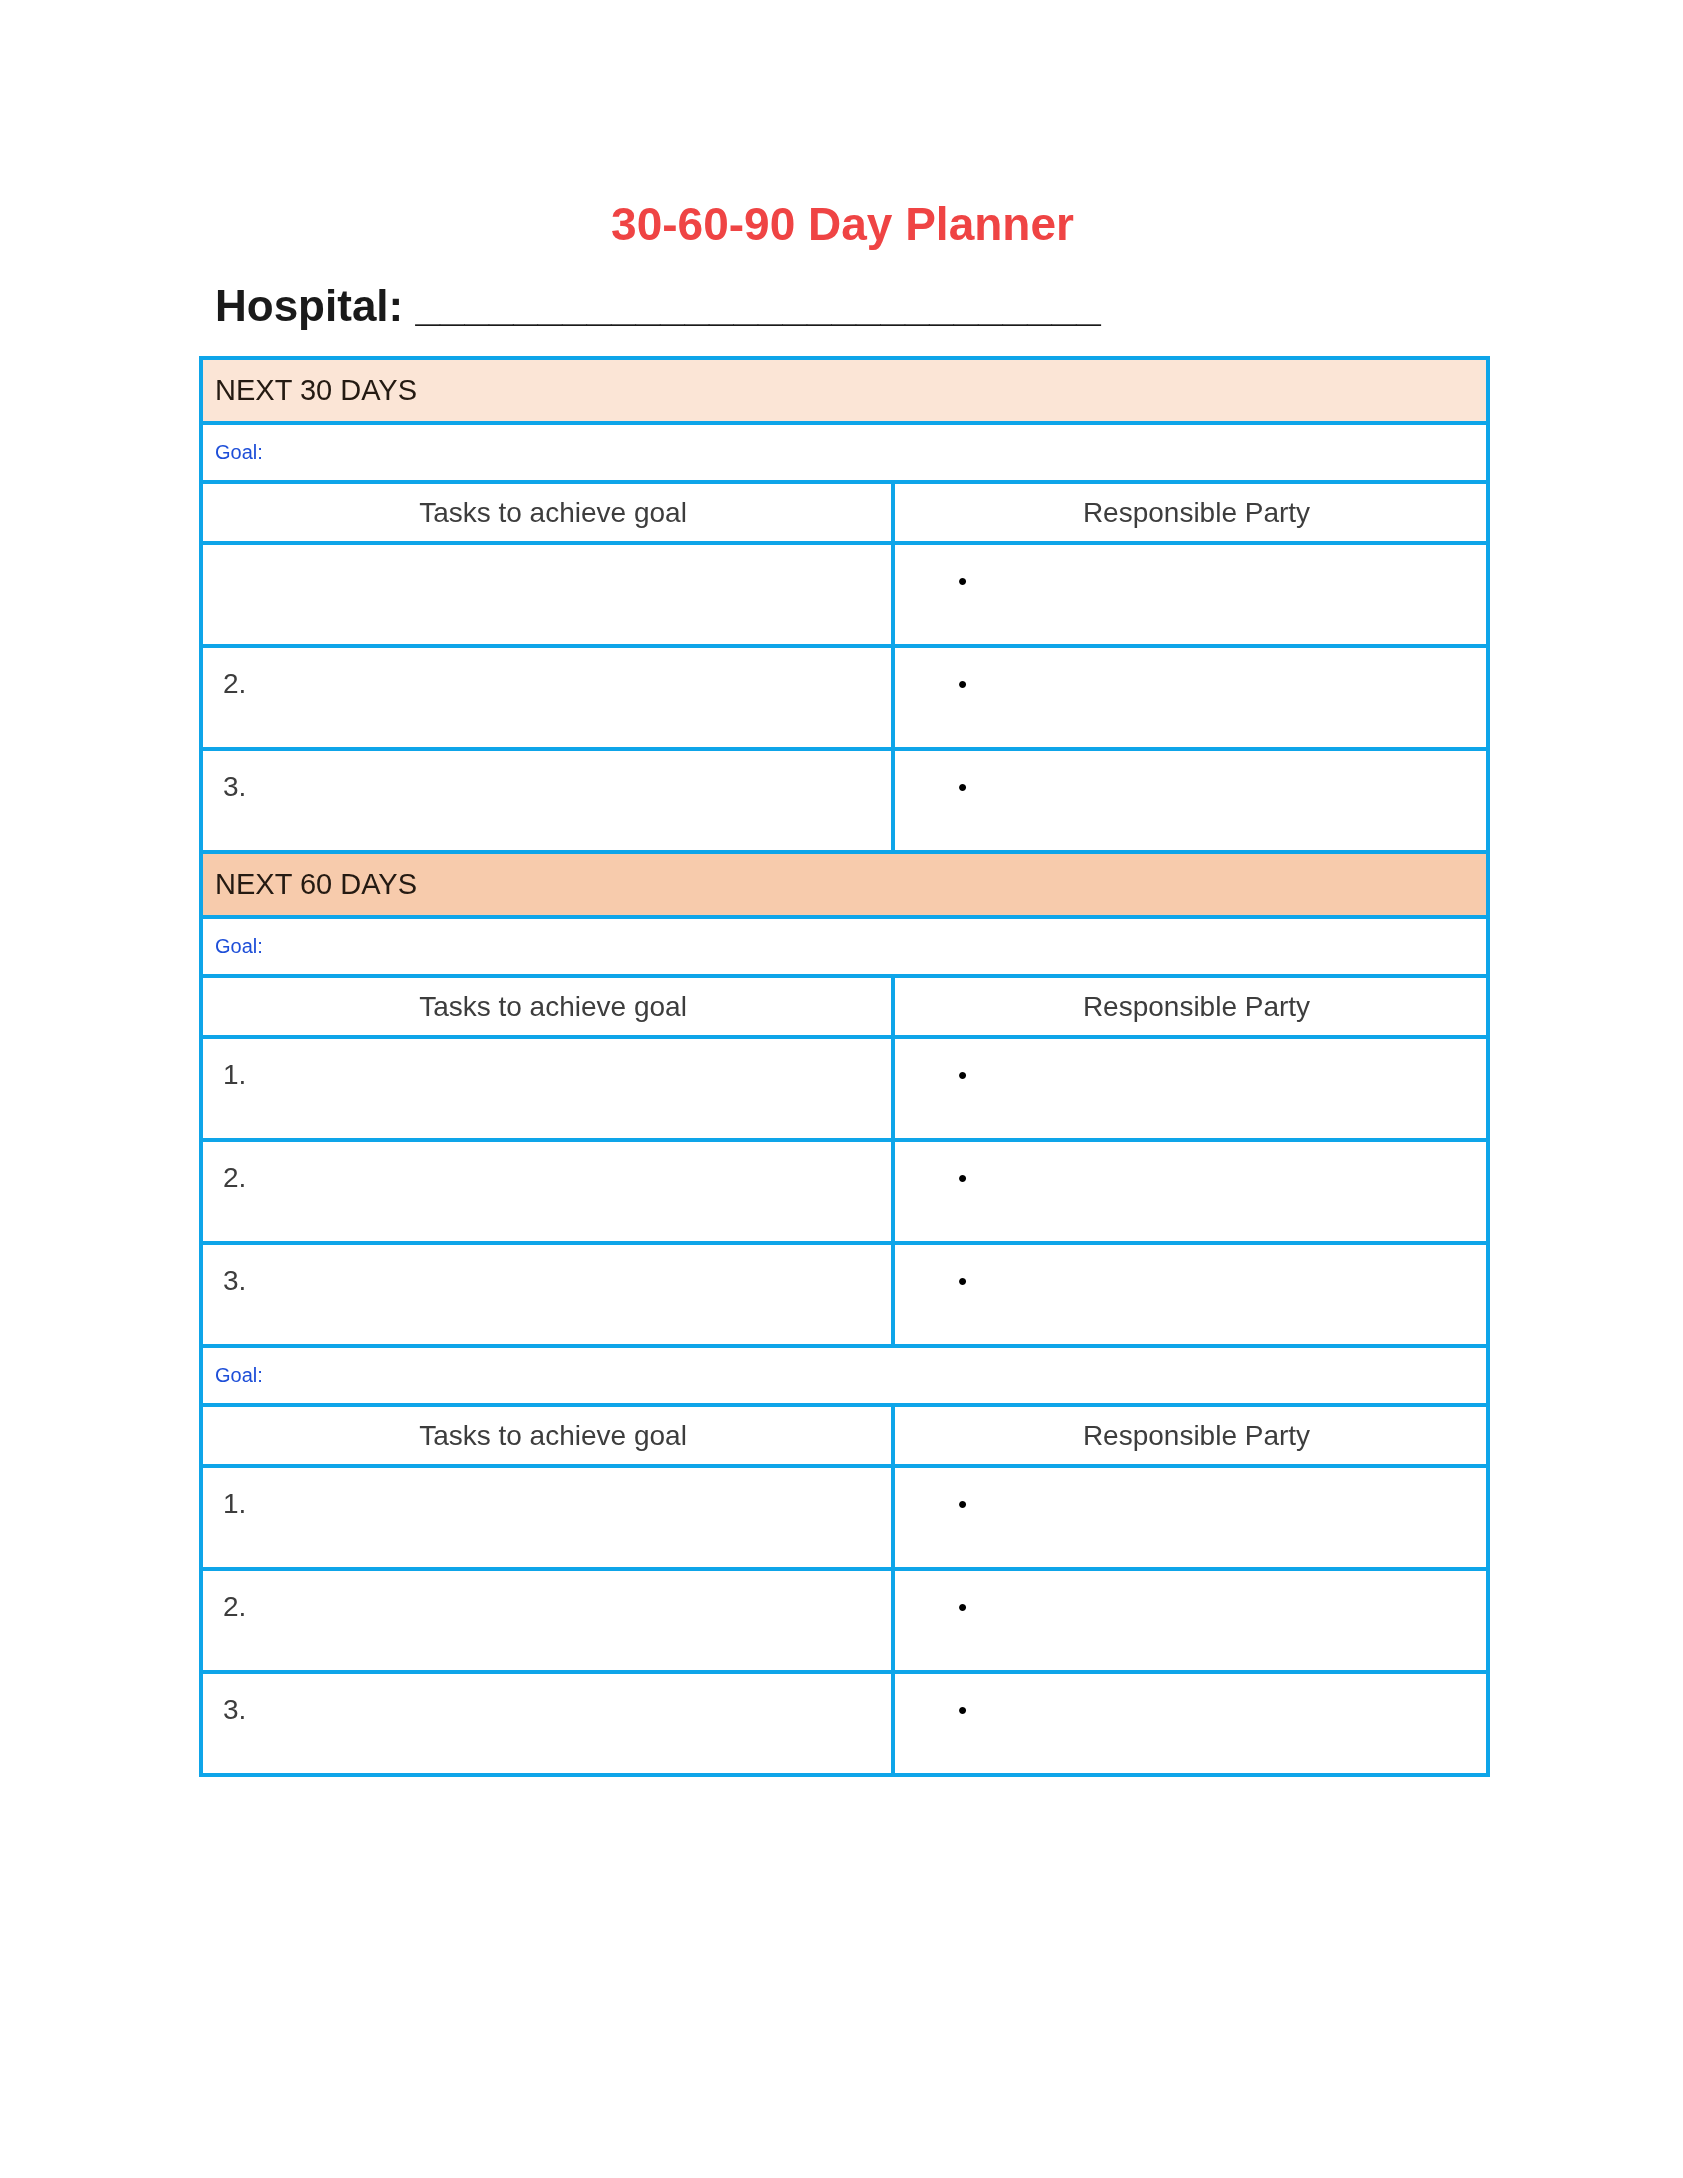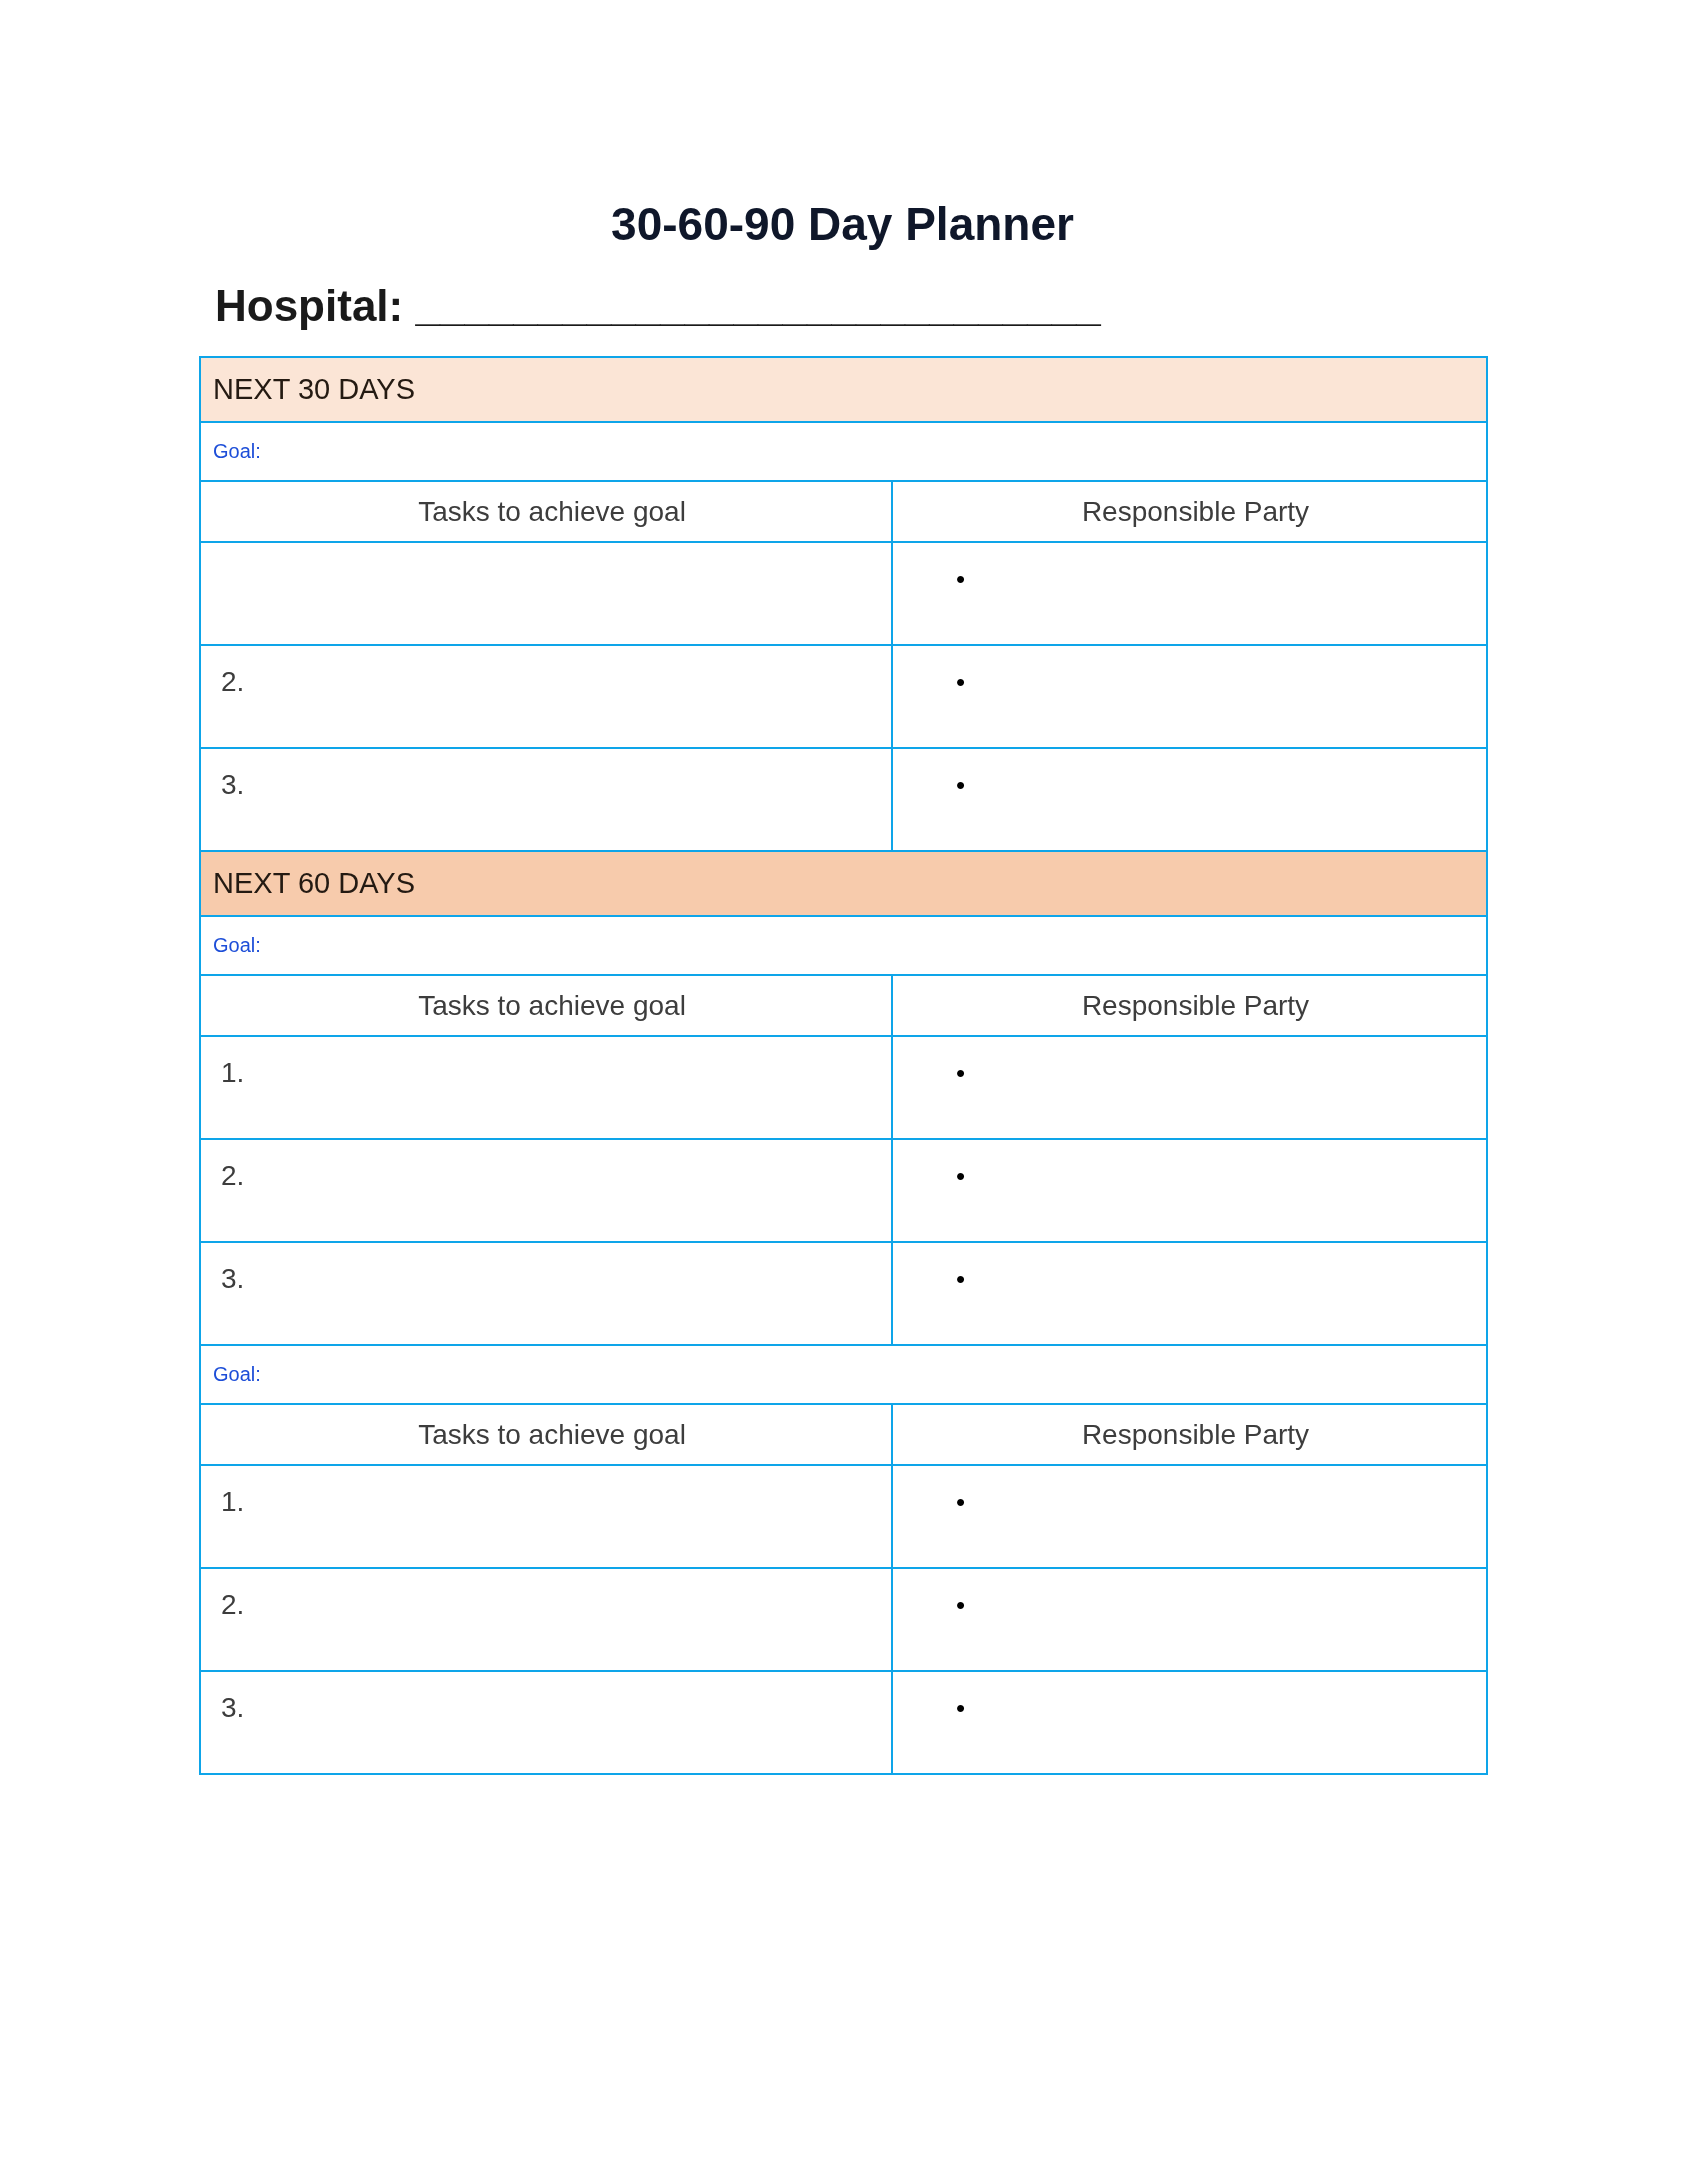--- a/index.html
+++ b/index.html
@@ -20,21 +20,21 @@
   }
   .title {
     position: absolute;
     top: 201px;
     left: 199px;
     width: 1287px;
     text-align: center;
     font-size: 46px;
     font-weight: bold;
     line-height: 1;
-    color: #0f172a;
+    color: #ef4444;
     white-space: nowrap;
   }
   .fields-row {
     position: absolute;
     top: 280px;
     left: 0;
     width: 1683px;
     height: 59px;
     font-size: 44px;
     font-weight: bold;
@@ -46,21 +46,21 @@
   .blank { letter-spacing: 0; margin-top: 16px; }
   .planner {
     position: absolute;
     top: 356px;
     left: 199px;
     width: 1287px;
     border-collapse: collapse;
     table-layout: fixed;
   }
   .planner td {
-    border: 2px solid #0ea5e9;
+    border: 4px solid #0ea5e9;
     box-sizing: border-box;
     overflow: hidden;
   }
   .col-tasks { width: 692px; }
   .col-resp  { width: 595px; }
   .sec-hd {
     height: 65px;
     font-size: 29px;
     padding: 0 0 0 12px;
     vertical-align: middle;

